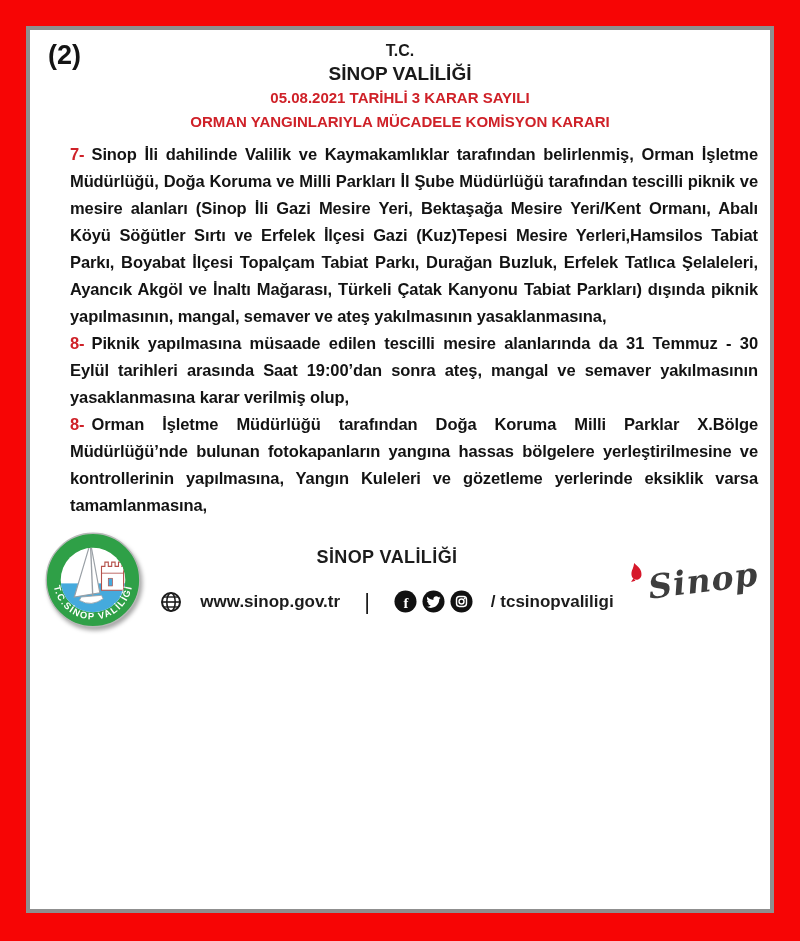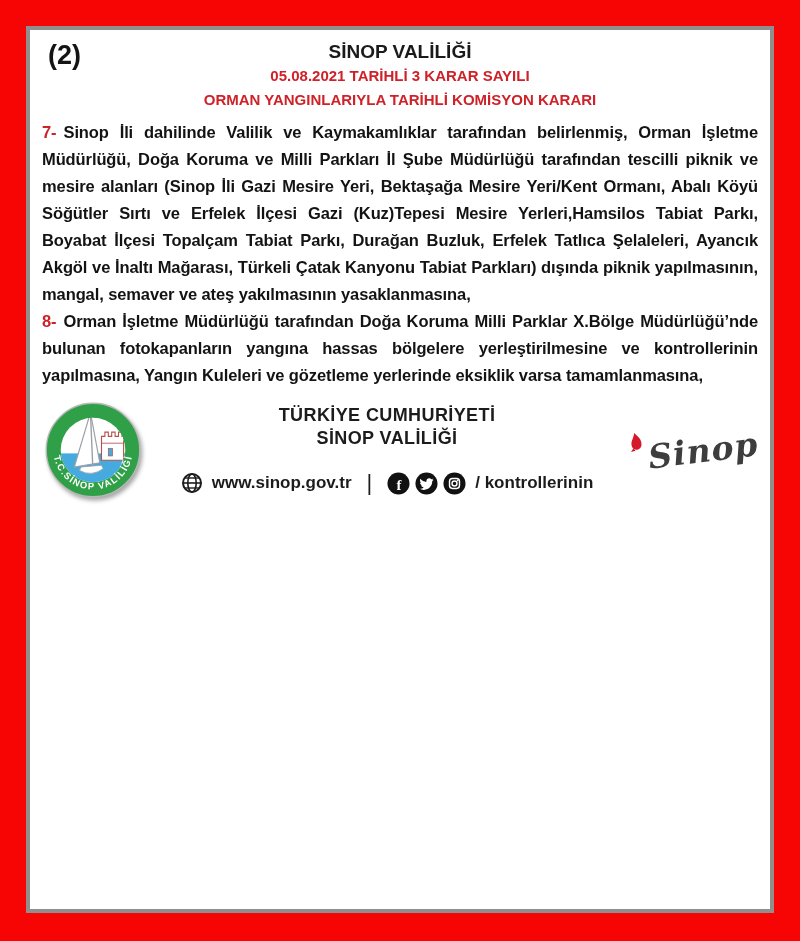--- a/index.html
+++ b/index.html
@@ -23,65 +23,68 @@
   .doc-header { text-align:center; margin-top:6px; }
   .h-tc      { font-size:16px; font-weight:bold; color:#1a1a1a; line-height:22px; }
   .h-org     { font-size:19px; font-weight:bold; color:#1a1a1a; line-height:24px; }
   .h-red     { font-size:15px; font-weight:bold; color:#cf2128; line-height:24px; }
 
   .doc-body {
     margin-top:7px;
     font-size:16.5px; font-weight:bold; color:#131313;
     line-height:27px; text-align:justify;
     letter-spacing:-0.1px;
+    margin-left:28px;
   }
   .doc-body p { margin:0; }
   .num { color:#cf2128; margin-right:7px; }
   .num:empty { display:none; }
 
   .closing { margin-top:22px; }
 
   .doc-footer {
     margin-top:10px;
     display:flex; align-items:center;
   }
   .emblem { width:102px; height:102px; flex:0 0 auto;
             filter:drop-shadow(2px 3px 2px rgba(0,0,0,0.35)); }
   .footer-center { flex:1 1 auto; text-align:center; }
   .org-line { font-size:18px; font-weight:bold; color:#1c1c1c; line-height:23px; letter-spacing:0.4px; }
   .contact-row {
     margin-top:20px;
-    display:flex; align-items:center; justify-content:center; gap:9px;
+    display:flex; align-items:center; justify-content:center; gap:18px;
     font-size:17px; font-weight:bold; color:#1c1c1c;
   }
   .sep { font-size:22px; font-weight:400; color:#1c1c1c; padding:0 6px; }
   .social-icons { display:flex; align-items:center; gap:5px; }
   .city-logo { flex:0 0 auto; width:128px; display:flex; align-items:center; justify-content:center; gap:2px; }
   .city-script {
     font-family:"DejaVu Serif", serif; font-style:italic; font-weight:bold;
     font-size:33px; color:#3d3d3d; transform:rotate(-7deg); letter-spacing:1px;
   }
   .fish { transform:rotate(-12deg) translateY(-8px); }
 </style>
 </head>
 <body>
 
 <div class="page">
   <div class="sheet">
 
     <div class="page-note">(2)</div>
 
     <div class="doc-header">
+      <div class="h-tc">T.C.</div>
       <div class="h-org">SİNOP VALİLİĞİ</div>
       <div class="h-red">05.08.2021 TARİHLİ 3 KARAR SAYILI</div>
-      <div class="h-red">ORMAN YANGINLARIYLA TARİHLİ KOMİSYON KARARI</div>
+      <div class="h-red">ORMAN YANGINLARIYLA MÜCADELE KOMİSYON KARARI</div>
     </div>
 
     <div class="doc-body">
       <p><span class="num">7-</span><span>Sinop İli dahilinde Valilik ve Kaymakamlıklar tarafından belirlenmiş, Orman İşletme Müdürlüğü, Doğa Koruma ve Milli Parkları İl Şube Müdürlüğü tarafından tescilli piknik ve mesire alanları (Sinop İli Gazi Mesire Yeri, Bektaşağa Mesire Yeri/Kent Ormanı, Abalı Köyü Söğütler Sırtı ve Erfelek İlçesi Gazi (Kuz)Tepesi Mesire Yerleri,Hamsilos Tabiat Parkı, Boyabat İlçesi Topalçam Tabiat Parkı, Durağan Buzluk, Erfelek Tatlıca Şelaleleri, Ayancık Akgöl ve İnaltı Mağarası, Türkeli Çatak Kanyonu Tabiat Parkları) dışında piknik yapılmasının, mangal, semaver ve ateş yakılmasının yasaklanmasına,</span></p>
+      <p><span class="num">8-</span><span>Piknik yapılmasına müsaade edilen tescilli mesire alanlarında da 31 Temmuz - 30 Eylül tarihleri arasında Saat 19:00’dan sonra ateş, mangal ve semaver yakılmasının yasaklanmasına karar verilmiş olup,</span></p>
       <p><span class="num">8-</span><span>Orman İşletme Müdürlüğü tarafından Doğa Koruma Milli Parklar X.Bölge Müdürlüğü’nde bulunan fotokapanların yangına hassas bölgelere yerleştirilmesine ve kontrollerinin yapılmasına, Yangın Kuleleri ve gözetleme yerlerinde eksiklik varsa tamamlanmasına,</span></p>
     </div>
 
     <div class="doc-footer">
 
       <svg class="emblem" viewBox="0 0 120 120">
         <circle cx="60" cy="60" r="55" fill="#2fa047" stroke="#b8b8b8" stroke-width="1.5"></circle>
         <circle cx="60" cy="60" r="38" fill="#ffffff"></circle>
         <clipPath id="inner-clip">
             <circle cx="60" cy="60" r="38"></circle>
@@ -99,21 +102,20 @@
             <path d="M44 84 Q58 92 72 82 L70 78 L46 80 Z" fill="#ffffff" stroke="#9aa0a6" stroke-width="1"></path>
           </g>
         </g>
         <path id="ring-arc" d="M 13.5 60 A 46.5 46.5 0 0 0 106.5 60" fill="none"></path>
         <text font-size="11" font-weight="bold" fill="#ffffff" letter-spacing="1.6" font-family="Liberation Sans, sans-serif">
           <textPath href="#ring-arc" startOffset="50%" text-anchor="middle">T.C.SİNOP VALİLİĞİ</textPath>
         </text>
       </svg>
 
       <div class="footer-center">
-        <div class="org-line">TÜRKİYE CUMHURİYETİ</div>
         <div class="org-line">SİNOP VALİLİĞİ</div>
         <div class="contact-row">
           <svg width="22" height="22" viewBox="0 0 22 22">
             <circle cx="11" cy="11" r="9" fill="none" stroke="#1c1c1c" stroke-width="2"></circle>
             <ellipse cx="11" cy="11" rx="4.2" ry="9" fill="none" stroke="#1c1c1c" stroke-width="1.6"></ellipse>
             <line x1="2" y1="11" x2="20" y2="11" stroke="#1c1c1c" stroke-width="1.6"></line>
             <line x1="4" y1="6" x2="18" y2="6" stroke="#1c1c1c" stroke-width="1.4"></line>
             <line x1="4" y1="16" x2="18" y2="16" stroke="#1c1c1c" stroke-width="1.4"></line>
           </svg>
           <span>www.sinop.gov.tr</span>
@@ -129,21 +131,21 @@
                 <path fill="#ffffff" d="M23.954 4.569c-.885.389-1.83.654-2.825.775 1.014-.611 1.794-1.574 2.163-2.723-.951.555-2.005.959-3.127 1.184-.896-.959-2.173-1.559-3.591-1.559-2.717 0-4.92 2.203-4.92 4.917 0 .39.045.765.127 1.124C7.691 8.094 4.066 6.13 1.64 3.161c-.427.722-.666 1.561-.666 2.475 0 1.71.87 3.213 2.188 4.096-.807-.026-1.566-.248-2.228-.616v.061c0 2.385 1.693 4.374 3.946 4.827-.413.111-.849.171-1.296.171-.314 0-.615-.03-.916-.086.631 1.953 2.445 3.377 4.604 3.417-1.68 1.319-3.809 2.105-6.102 2.105-.39 0-.779-.023-1.17-.067 2.189 1.394 4.768 2.209 7.557 2.209 9.054 0 13.999-7.496 13.999-13.986 0-.209 0-.42-.015-.63.961-.689 1.8-1.56 2.46-2.548l-.047-.02z"></path>
               </g>
             </svg>
             <svg width="23" height="23" viewBox="0 0 24 24">
               <circle cx="12" cy="12" r="11.5" fill="#111111"></circle>
               <rect x="6.8" y="6.8" width="10.4" height="10.4" rx="3" fill="none" stroke="#ffffff" stroke-width="1.5"></rect>
               <circle cx="12" cy="12" r="2.6" fill="none" stroke="#ffffff" stroke-width="1.5"></circle>
               <circle cx="15.2" cy="8.8" r="0.9" fill="#ffffff"></circle>
             </svg>
           </span>
-          <span>/ kontrollerinin</span>
+          <span>/ tcsinopvaliligi</span>
         </div>
       </div>
 
       <div class="city-logo">
         <svg class="fish" width="22" height="28" viewBox="0 0 20 26">
           <path fill="#d6182b" d="M10 1 C14 7 18 11 16 18 C14.5 23 8 24.5 5 20.5 C2 16.5 4 11 6.5 8 C8 5.5 9.2 3.5 10 1 Z"></path>
           <path fill="#d6182b" d="M5 20 L1 24 L7 23.5 Z"></path>
         </svg>
         <span class="city-script">Sinop</span>
       </div>

